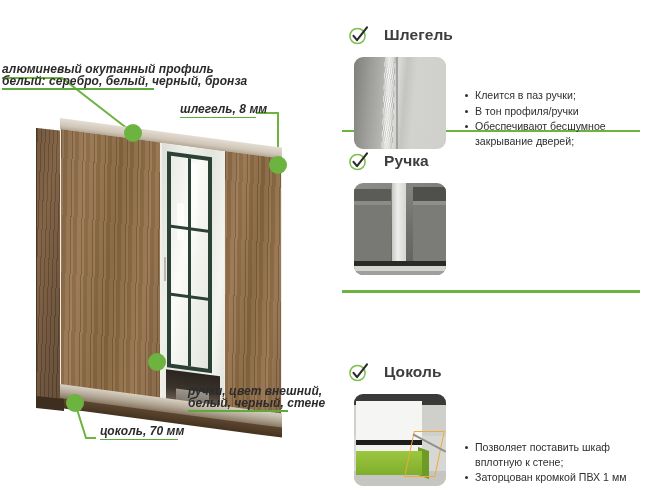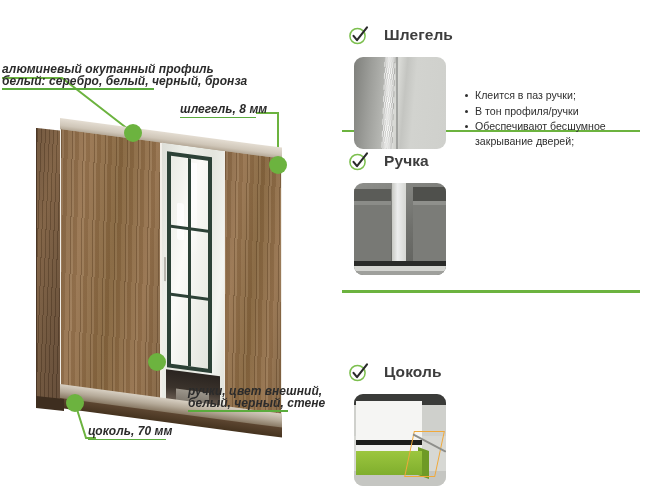--- a/index.html
+++ b/index.html
@@ -37,21 +37,21 @@
 
   #callout-profile { left: 2px; top: 64px; }
   #callout-profile .underline { width: 152px; }
 
   #callout-shlegel { left: 180px; top: 104px; }
   #callout-shlegel .underline { width: 76px; }
 
   #callout-handles { left: 188px; top: 386px; }
   #callout-handles .underline { width: 100px; }
 
-  #callout-plinth { left: 88px; top: 426px; }
+  #callout-plinth { left: 100px; top: 426px; }
   #callout-plinth .underline { width: 78px; }
 
   
   #leaders { position: absolute; left: 0; top: 0; width: 330px; height: 500px; }
   .dot {
     position: absolute;
     width: 18px; height: 18px;
     border-radius: 50%;
     background: #6cb33f;
   }
@@ -416,15 +416,19 @@
     <div class="feat-body">
       <div class="thumb" id="thumb-2">
         <div class="wall"></div>
         <div class="floor"></div>
         <div class="cab"></div>
         <div class="green-side"></div>
         <div class="green-plinth"></div>
         <div class="anno"></div>
         <div class="anno-line"></div>
       </div>
+      <ul class="bullets">
+        <li>Позволяет поставить шкаф вплотную к стене;</li>
+        <li>Заторцован кромкой ПВХ 1 мм</li>
+      </ul>
     </div>
   </section>
 </div>
 
 </body></html>

